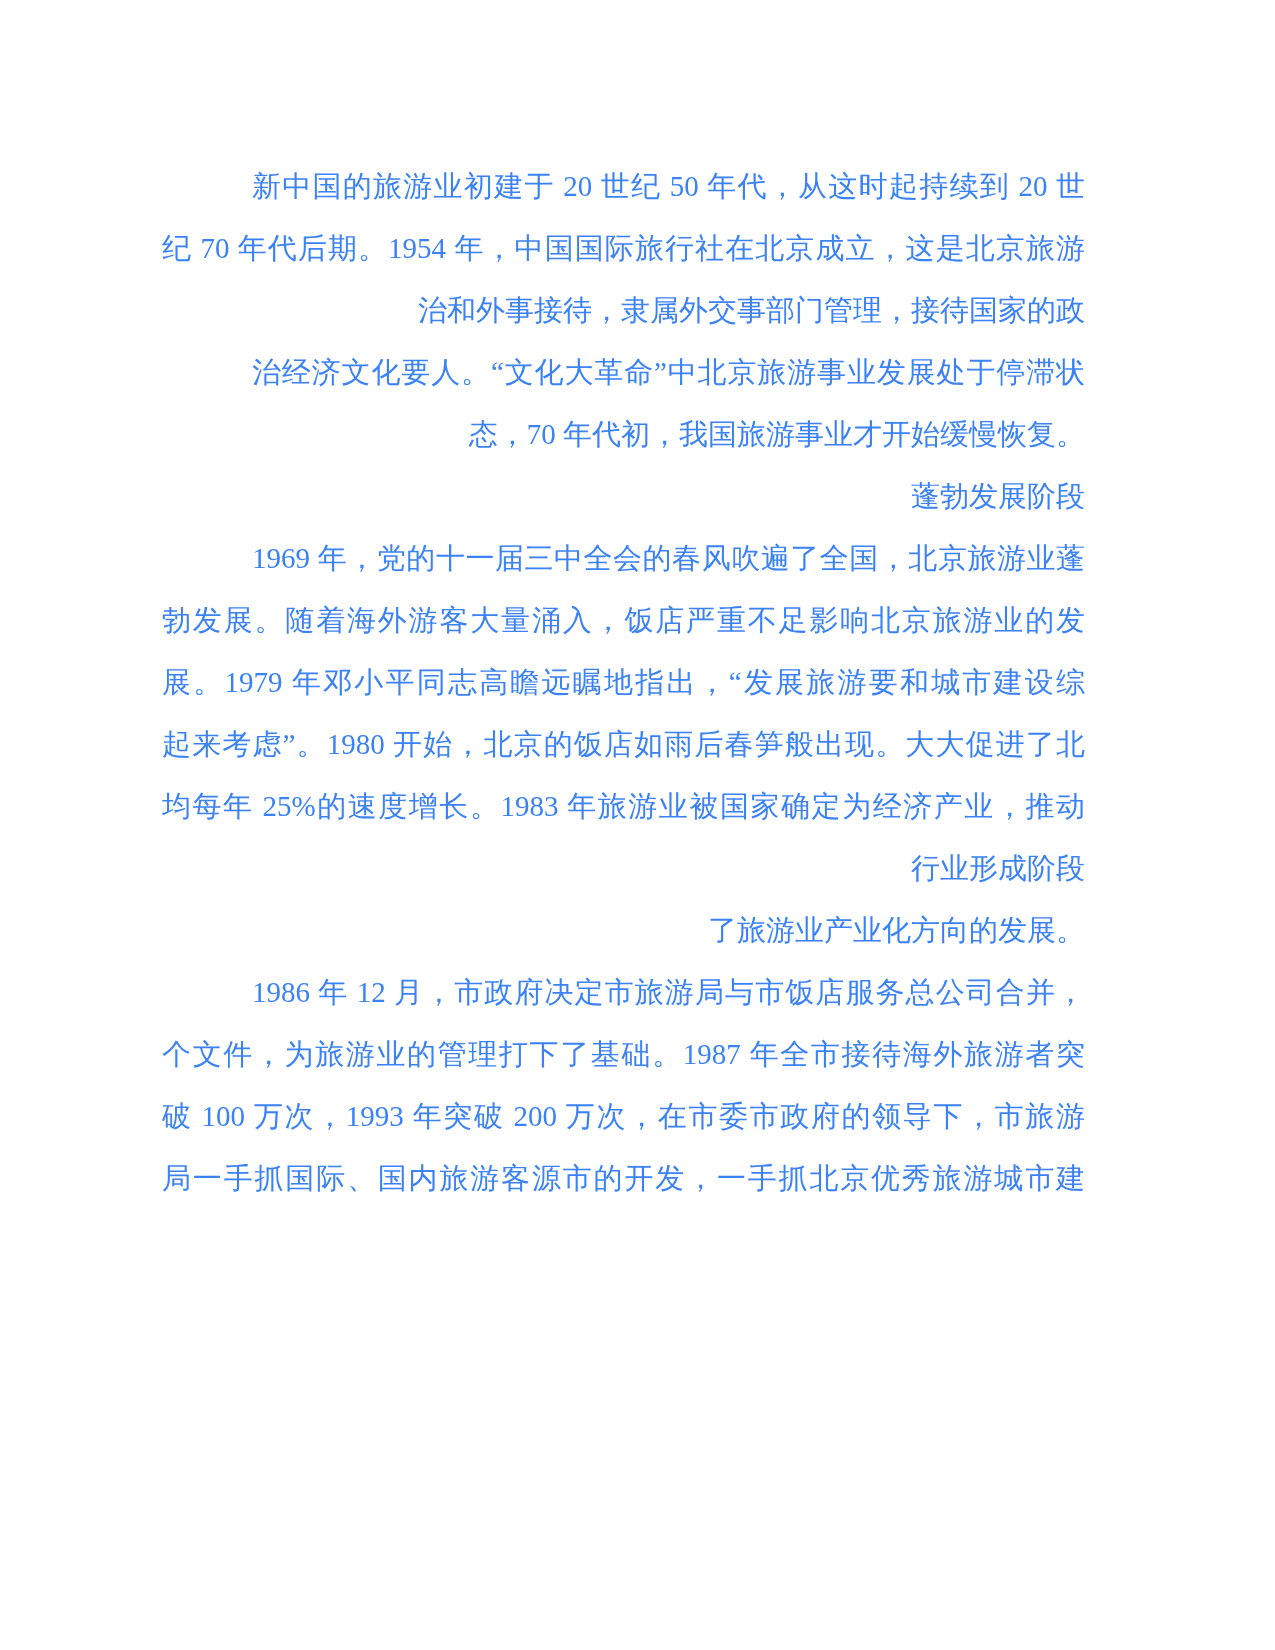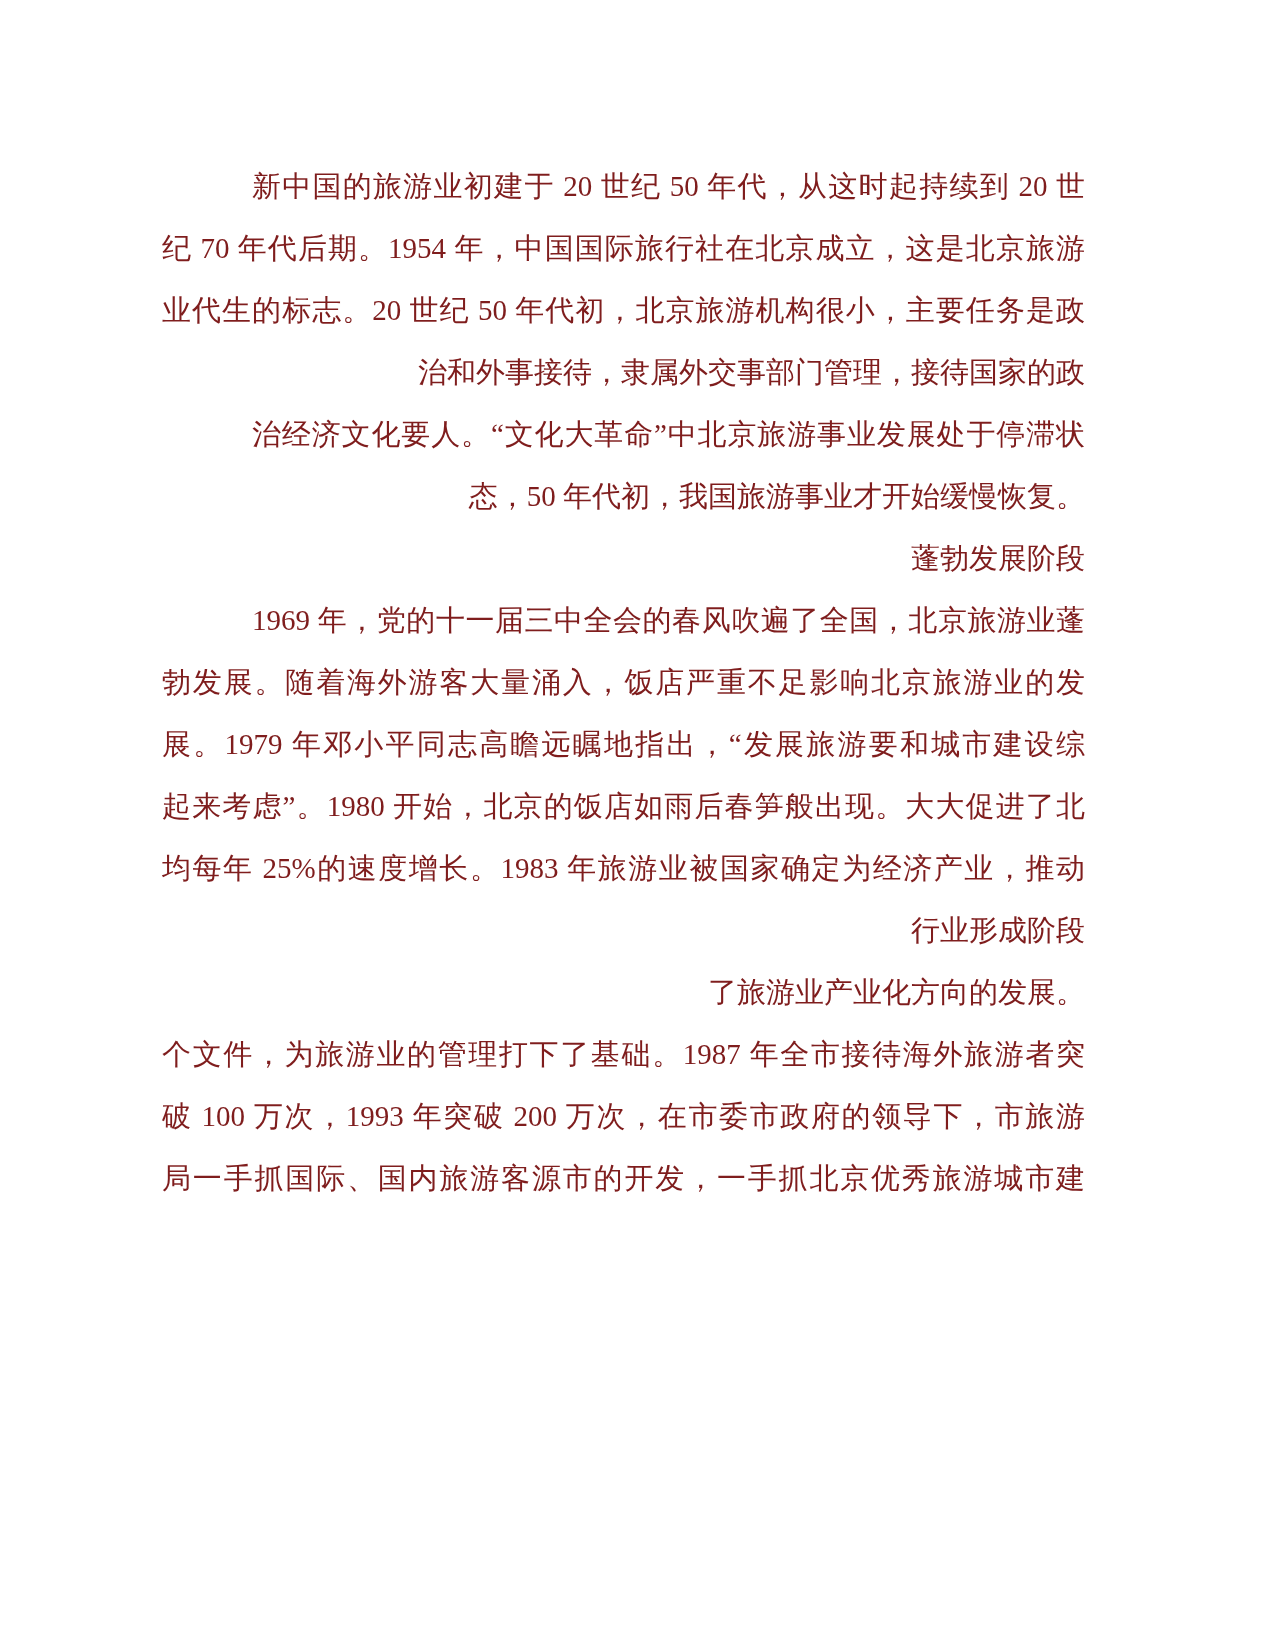--- a/index.html
+++ b/index.html
@@ -22,21 +22,21 @@
     height: 1650px;
     background: #ffffff;
   }
   .doc {
     position: absolute;
     left: 162px;
     top: 155px;
     width: 923px;
     font-size: 29px;
     line-height: 62px;
-    color: #7f1d1d;
+    color: #3b82f6;
   }
   .line {
     height: 62px;
     text-align: right;
     overflow: visible;
   }
   .line.justify {
     text-align: justify;
     text-align-last: justify;
   }
@@ -44,29 +44,29 @@
     text-indent: 90px;
   }
 </style>
 </head>
 <body>
 
 <div class="page">
   <div class="doc">
     <div class="line indent justify">新中国的旅游业初建于 20 世纪 50 年代，从这时起持续到 20 世</div>
     <div class="line justify">纪 70 年代后期。1954 年，中国国际旅行社在北京成立，这是北京旅游</div>
-    <div class="line justify">业代生的标志。20 世纪 50 年代初，北京旅游机构很小，主要任务是政</div>
     <div class="line">治和外事接待，隶属外交事部门管理，接待国家的政</div>
     <div class="line indent justify">治经济文化要人。“文化大革命”中北京旅游事业发展处于停滞状</div>
-    <div class="line">态，50 年代初，我国旅游事业才开始缓慢恢复。</div>
+    <div class="line">态，70 年代初，我国旅游事业才开始缓慢恢复。</div>
     <div class="line indent">蓬勃发展阶段</div>
     <div class="line indent justify">1969 年，党的十一届三中全会的春风吹遍了全国，北京旅游业蓬</div>
     <div class="line justify">勃发展。随着海外游客大量涌入，饭店严重不足影响北京旅游业的发</div>
     <div class="line justify">展。1979 年邓小平同志高瞻远瞩地指出，“发展旅游要和城市建设综</div>
     <div class="line justify">起来考虑”。1980 开始，北京的饭店如雨后春笋般出现。大大促进了北</div>
     <div class="line justify">均每年 25%的速度增长。1983 年旅游业被国家确定为经济产业，推动</div>
     <div class="line indent">行业形成阶段</div>
     <div class="line">了旅游业产业化方向的发展。</div>
+    <div class="line indent justify">1986 年 12 月，市政府决定市旅游局与市饭店服务总公司合并，</div>
     <div class="line justify">个文件，为旅游业的管理打下了基础。1987 年全市接待海外旅游者突</div>
     <div class="line justify">破 100 万次，1993 年突破 200 万次，在市委市政府的领导下，市旅游</div>
     <div class="line justify">局一手抓国际、国内旅游客源市的开发，一手抓北京优秀旅游城市建</div>
   </div>
 </div>
 
 </body></html>

